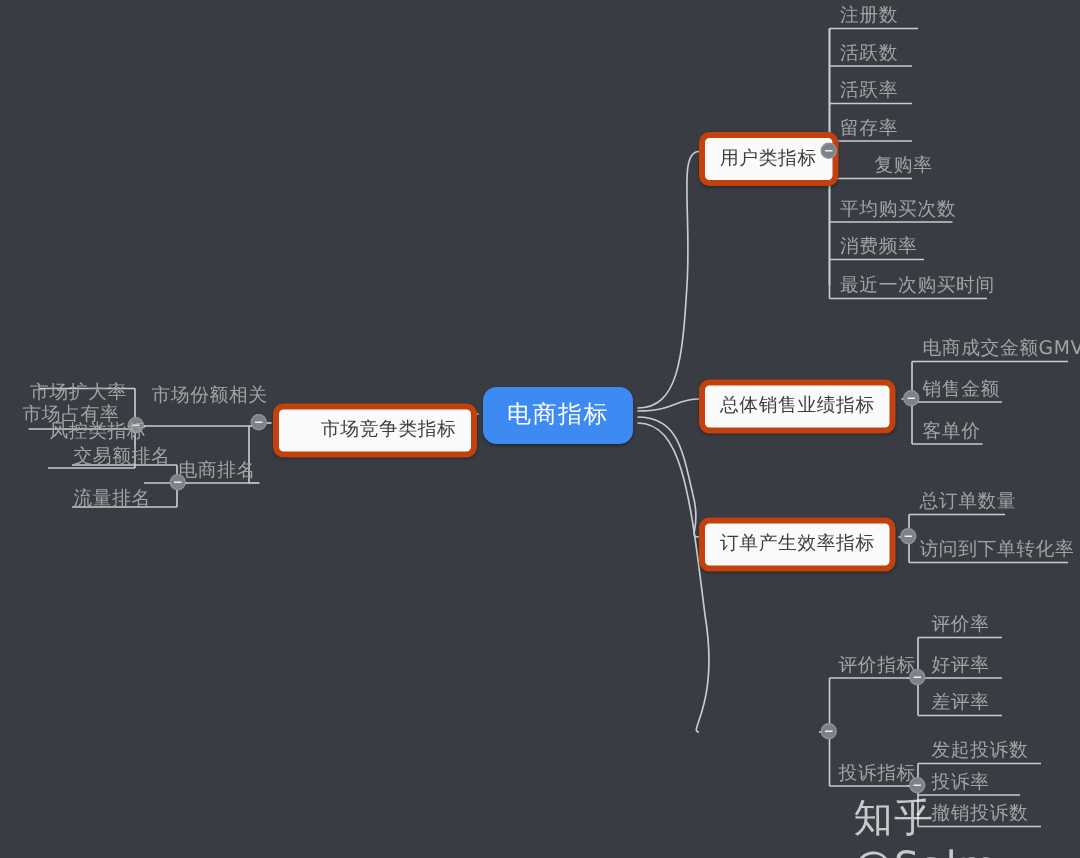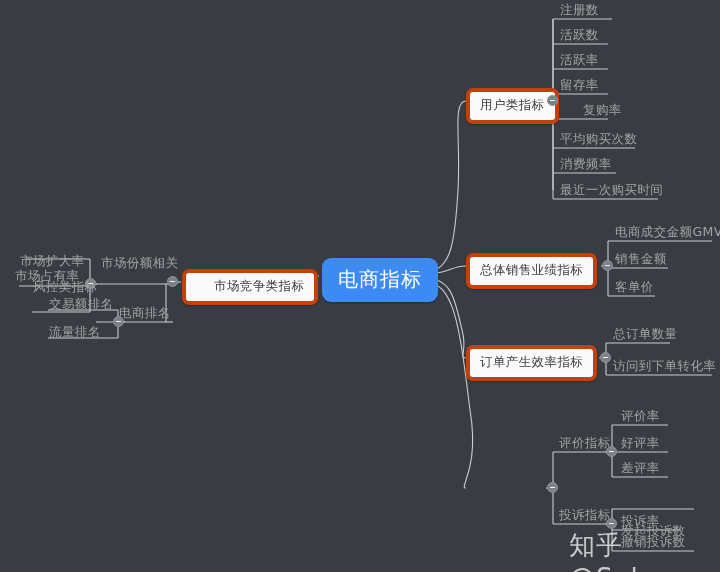--- a/index.html
+++ b/index.html
@@ -14,21 +14,21 @@
   svg.lines{position:absolute;left:0;top:0;width:720px;height:572px;pointer-events:none;}
   svg.lines path,svg.lines line{fill:none;stroke:#c9ccd1;stroke-width:1.1;}
 
   
   .node{position:absolute;white-space:nowrap;}
 
   .root{
     background:#3d8bf2;
     color:#ffffff;
     border-radius:9px;
-    font-size:20px;
+    font-size:16px;
     padding:8px 16px 9px 16px;
     letter-spacing:1px;
     box-shadow:0 1px 2px rgba(0,0,0,.35);
   }
 
   .boxnode{
     background:#fafafa;
     color:#3a3d42;
     border:4px solid #c2410c;
     border-radius:7px;
@@ -179,21 +179,21 @@
 
   <div class="node leaf" style="left:556px;top:435px;">评价指标</div>
   <div class="node leaf" style="left:556px;top:507px;">投诉指标</div>
   <div class="dot" style="left:606px;top:446px;"></div>
   <div class="dot" style="left:606px;top:518px;"></div>
 
   <div class="node leaf" style="left:618px;top:408px;">评价率</div>
   <div class="node leaf" style="left:618px;top:435px;">好评率</div>
   <div class="node leaf" style="left:618px;top:460px;">差评率</div>
 
-  <div class="node leaf" style="left:618px;top:492px;margin-top:31px;">发起投诉数</div>
+  <div class="node leaf" style="left:618px;top:492px;">发起投诉数</div>
   <div class="node leaf" style="left:618px;top:513px;">投诉率</div>
   <div class="node leaf" style="left:618px;top:534px;">撤销投诉数</div>
 
   <div class="node leaf" style="left:98px;top:255px;">市场份额相关</div>
   <div class="node leaf" style="left:116px;top:305px;">电商排名</div>
   <div class="dot" style="left:85px;top:278px;"></div>
   <div class="dot" style="left:113px;top:316px;"></div>
 
   <div class="node leaf" style="left:12px;top:226px;margin-top:42px;">市场占有率</div>
   <div class="node leaf" style="left:17px;top:253px;">市场扩大率</div>

